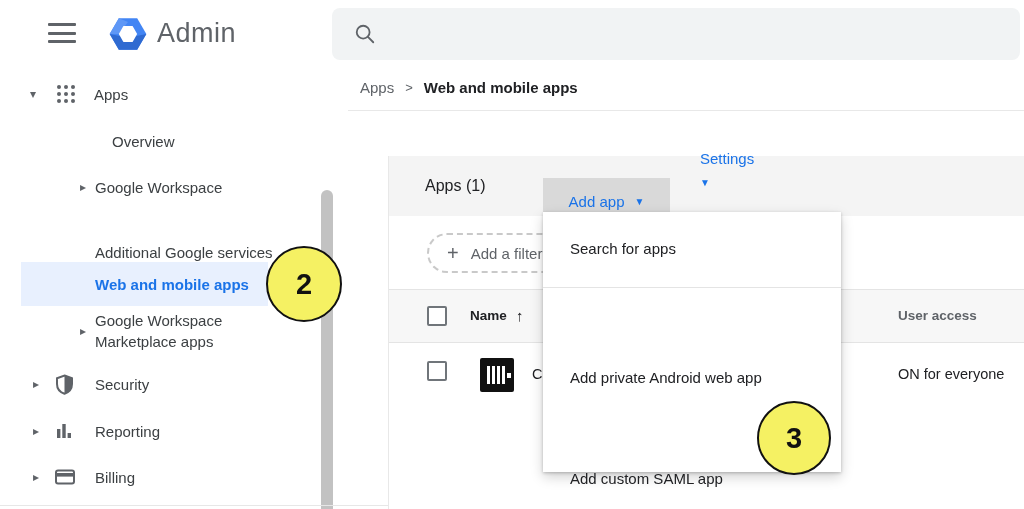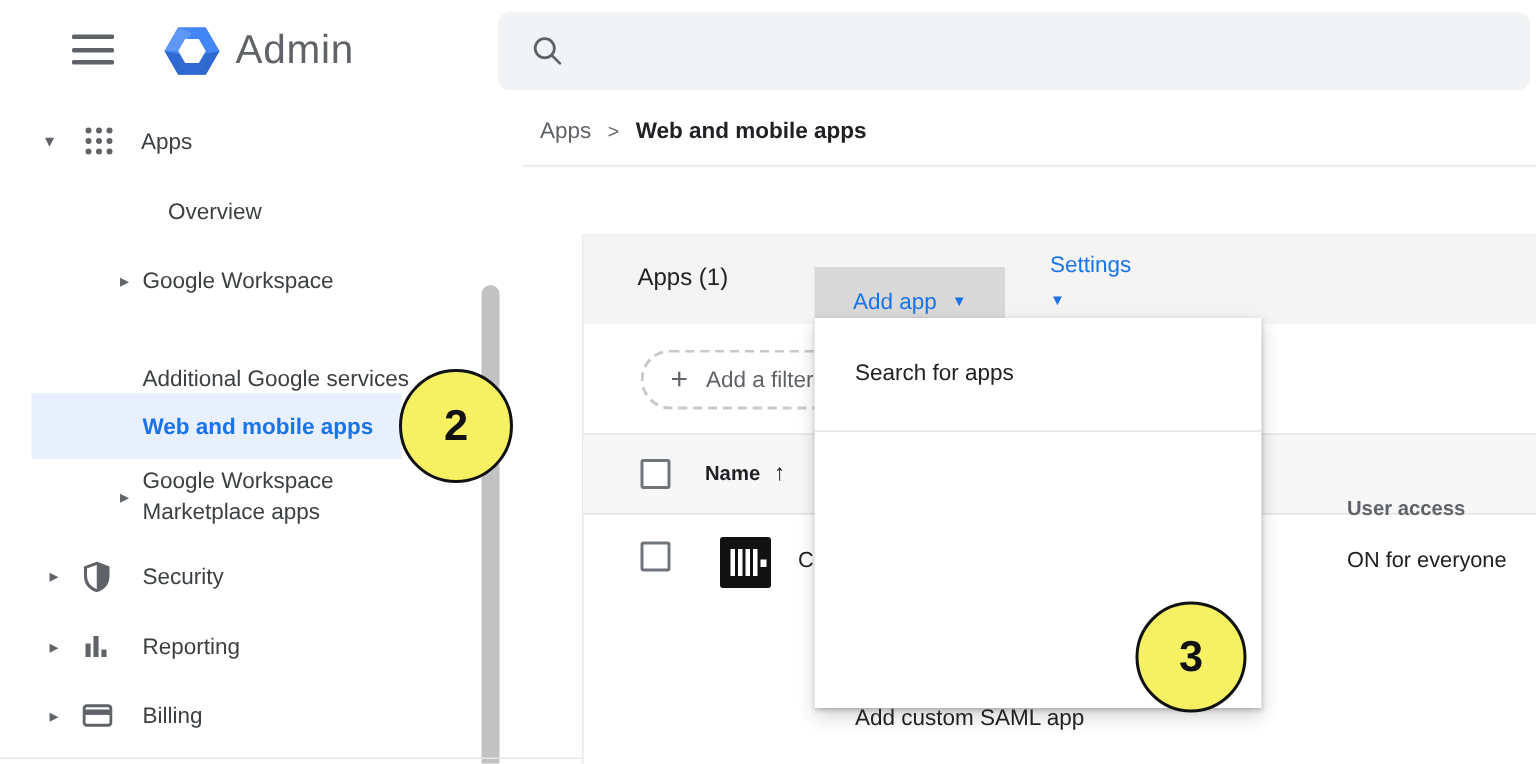--- a/index.html
+++ b/index.html
@@ -37,32 +37,32 @@
   .scrollbar { left:321px; top:190px; width:12px; height:319px; background:#c2c2c2; border-radius:6px 6px 0 0; }
   .sidebar-bottom-divider { left:0; top:505px; width:388px; height:1px; background:#e7e7e7; }
 
   
   .main-card-border { left:388px; top:156px; width:1px; height:353px; background:#e8e8e8; }
   .toolbar { left:389px; top:156px; width:635px; height:60px; background:#f4f4f4; }
   .apps-count { left:425px; top:156px; height:60px; line-height:60px; font-size:16px; color:#202124; }
   .addapp-btn { left:543px; top:178px; width:127px; height:46px; background:#d9d9d9; display:flex; align-items:center; justify-content:center; gap:10px; cursor:pointer; }
   .blue-btn-label { color:#1a73e8; font-size:15px; font-weight:500; }
   .blue-caret { color:#1a73e8; font-size:10px; }
-  .settings-btn { left:700px; top:168px; height:46px; display:flex; gap:10px; cursor:pointer;flex-direction:column; }
+  .settings-btn { left:700px; top:150px; height:46px; display:flex; gap:10px; cursor:pointer;flex-direction:column; }
 
   .filter-chip { left:427px; top:233px; height:40px; border:2px dashed #c9c9c9; border-radius:20px; display:flex; align-items:center; gap:12px; padding:0 18px; color:#5f6368; font-size:15px; cursor:pointer; background:#fff; }
   .plus-glyph { font-size:20px; color:#5f6368; }
 
   .table-header { left:389px; top:289px; width:635px; height:54px; background:#f7f7f7; border-top:1px solid #e4e4e4; border-bottom:1px solid #e4e4e4; }
   .checkbox { width:20px; height:20px; border:2px solid #70757a; border-radius:2px; background:#fff; cursor:pointer; }
   .cb-header { left:427px; top:306px; }
   .cb-row { left:427px; top:361px; }
   .col-name { left:470px; top:289px; height:54px; line-height:54px; font-size:13.5px; font-weight:bold; color:#202124; }
   .sort-arrow { left:516px; top:289px; height:54px; line-height:54px; font-size:15px; color:#202124; cursor:pointer; }
-  .col-access { left:898px; top:289px; height:54px; line-height:54px; font-size:13.5px; font-weight:bold; color:#5f6368;margin-top:23px; }
+  .col-access { left:898px; top:289px; height:54px; line-height:54px; font-size:13.5px; font-weight:bold; color:#5f6368; }
   .app-icon { left:480px; top:358px; }
   .row-name { left:532px; top:366px; font-size:14.5px; color:#202124; }
   .row-access { left:898px; top:366px; font-size:14.5px; color:#202124; }
 
   
   .dropdown { left:543px; top:212px; width:298px; height:260px; background:#fff; z-index:5;
     box-shadow:0 1px 3px rgba(0,0,0,.22), 0 5px 12px rgba(0,0,0,.18); }
   .menu-item { position:absolute; left:27px; font-size:15px; color:#202124; white-space:nowrap; cursor:pointer; }
   .menu-divider { position:absolute; left:0; top:75px; width:100%; height:1px; background:#e4e4e4; }
 
@@ -219,17 +219,18 @@
     <rect x="22" y="8" width="3" height="18" fill="#fff"></rect>
     <rect x="27" y="15" width="4" height="5" fill="#fff"></rect>
   </svg>
 </div>
 <div class="abs row-name">C</div>
 <div class="abs row-access">ON for everyone</div>
 
 <div class="abs dropdown">
   <div class="menu-item" style="top:28px;">Search for apps</div>
   <div class="menu-divider"></div>
+  <div class="menu-item" style="top:157px;">Add private Android web app</div>
   <div class="menu-item" style="top:214px;margin-top:44px;">Add custom SAML app</div>
 </div>
 
 <div class="abs annot annot-2">2</div>
 <div class="abs annot annot-3">3</div>
 
 </body></html>

